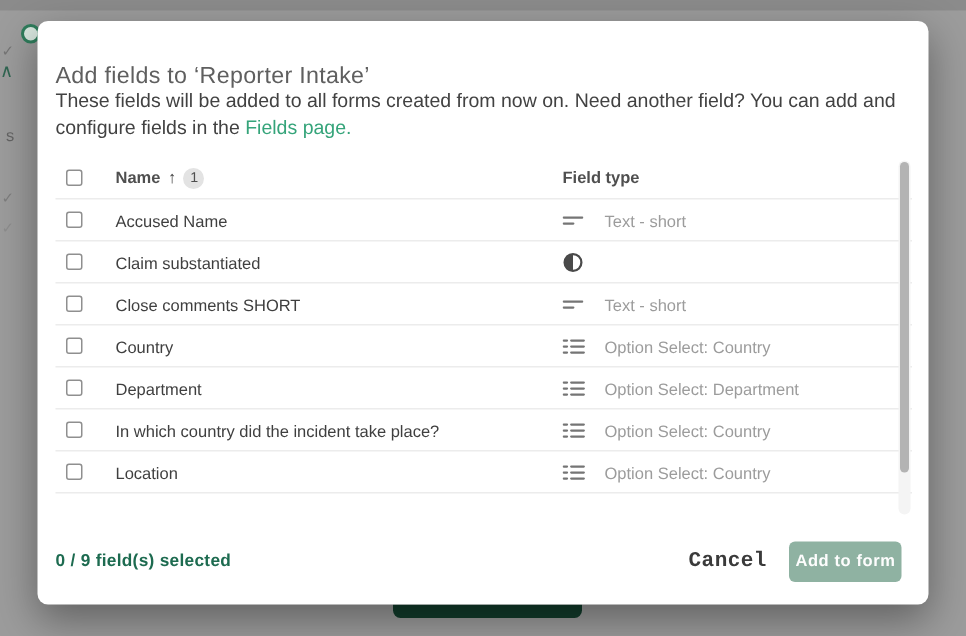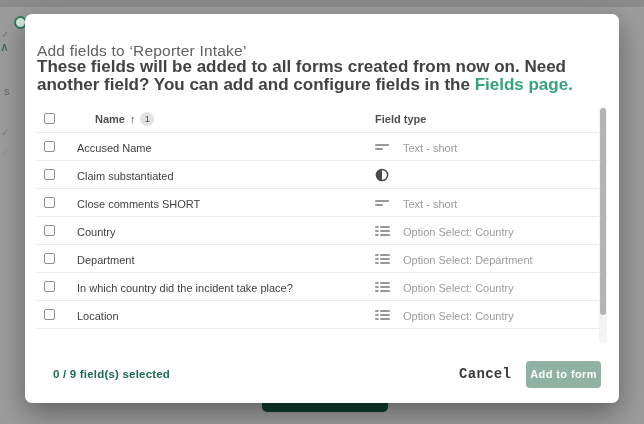--- a/index.html
+++ b/index.html
@@ -20,44 +20,44 @@
   .backdrop-frag{position:absolute;font-size:10px;line-height:10px;opacity:.85;}
   .bg-status-circle{position:absolute;left:14px;top:16px;width:13px;height:13px;border-radius:50%;
     border:2.5px solid #2f7d5c;background:#d9e8e0;}
   .bg-page-button{position:absolute;left:262px;top:403px;width:126px;height:9px;background:var(--dark-btn);
     border-radius:0 0 5px 5px;}
 
   .modal{position:absolute;left:25px;top:14px;width:594px;height:389px;background:#ffffff;
     border-radius:7px;box-shadow:0 10px 28px rgba(0,0,0,.38);}
 
   .modal-title{position:absolute;left:12px;top:28px;font-size:15.5px;font-weight:400;color:#5f5f5f;letter-spacing:.2px;}
-  .modal-desc{position:absolute;left:12px;top:44px;width:566px;font-size:17px;line-height:18px;color:#424242;font-weight:bold;}
+  .modal-desc{position:absolute;left:12px;top:44px;width:566px;font-size:13px;line-height:18px;color:#424242;}
   .modal-desc a{color:var(--link-green);text-decoration:none;cursor:pointer;}
 
   .table{position:absolute;left:12px;top:91px;width:571px;}
   .row{display:grid;grid-template-columns:40px 298px 28px 1fr;align-items:center;height:28px;
     border-bottom:1px solid var(--border);}
   .cell-check{padding-left:7px;display:flex;align-items:center;}
   .checkbox{width:11px;height:11px;border:1.5px solid #8f8f8f;border-radius:2px;background:#fff;display:inline-block;cursor:pointer;}
-  .header-name{display:flex;align-items:center;gap:5px;font-size:11px;font-weight:700;color:#4f4f4f;margin-left:18px;}
+  .header-name{display:flex;align-items:center;gap:5px;font-size:11px;font-weight:700;color:#4f4f4f;}
   .sort-arrow{font-size:11px;font-weight:700;color:#3d3d3d;}
   .sort-badge{background:#e3e3e3;color:#4f4f4f;border-radius:50%;min-width:14px;height:14px;font-size:9.5px;
     display:inline-flex;align-items:center;justify-content:center;font-weight:400;}
   .cell-type-full{grid-column:3/5;font-size:11px;font-weight:700;color:#4f4f4f;}
   .row-name{font-size:11px;color:#3f3f3f;}
   .cell-icon{display:flex;align-items:center;}
   .cell-icon svg{stroke:var(--icon-gray);stroke-width:1.5;stroke-linecap:round;fill:none;}
   .cell-icon svg .fill{fill:#4a4a4a;stroke:none;}
   .cell-icon svg circle{stroke:#4a4a4a;}
   .row-type{font-size:11px;color:#9c9c9c;}
 
   .vscroll{position:absolute;left:574px;top:93px;width:8px;height:236px;background:#f4f4f4;border-radius:4px;}
   .vscroll .thumb{position:absolute;left:1px;top:1px;width:6px;height:207px;background:#b3b3b3;border-radius:3px;cursor:pointer;}
 
-  .footer{position:absolute;left:12px;right:18px;top:346px;height:28px;display:flex;align-items:center;justify-content:space-between;margin-left:16px;}
+  .footer{position:absolute;left:12px;right:18px;top:346px;height:28px;display:flex;align-items:center;justify-content:space-between;}
   .selected-count{font-size:11.5px;font-weight:700;color:var(--footer-green);letter-spacing:.2px;}
   .actions{display:flex;align-items:center;gap:15px;}
   .btn-cancel{background:none;border:none;font-family:Liberation Mono, monospace;font-size:14px;font-weight:700;color:#3a3a3a;cursor:pointer;letter-spacing:.3px;}
   .btn-submit{background:var(--submit-bg);border:none;font-family:inherit;font-size:11px;font-weight:700;color:#fdfdfd;
     border-radius:4px;height:27px;padding:0 4px;letter-spacing:.4px;cursor:pointer;}
 </style>
 </head>
 <body>
 
 <div class="top-strip"></div>

